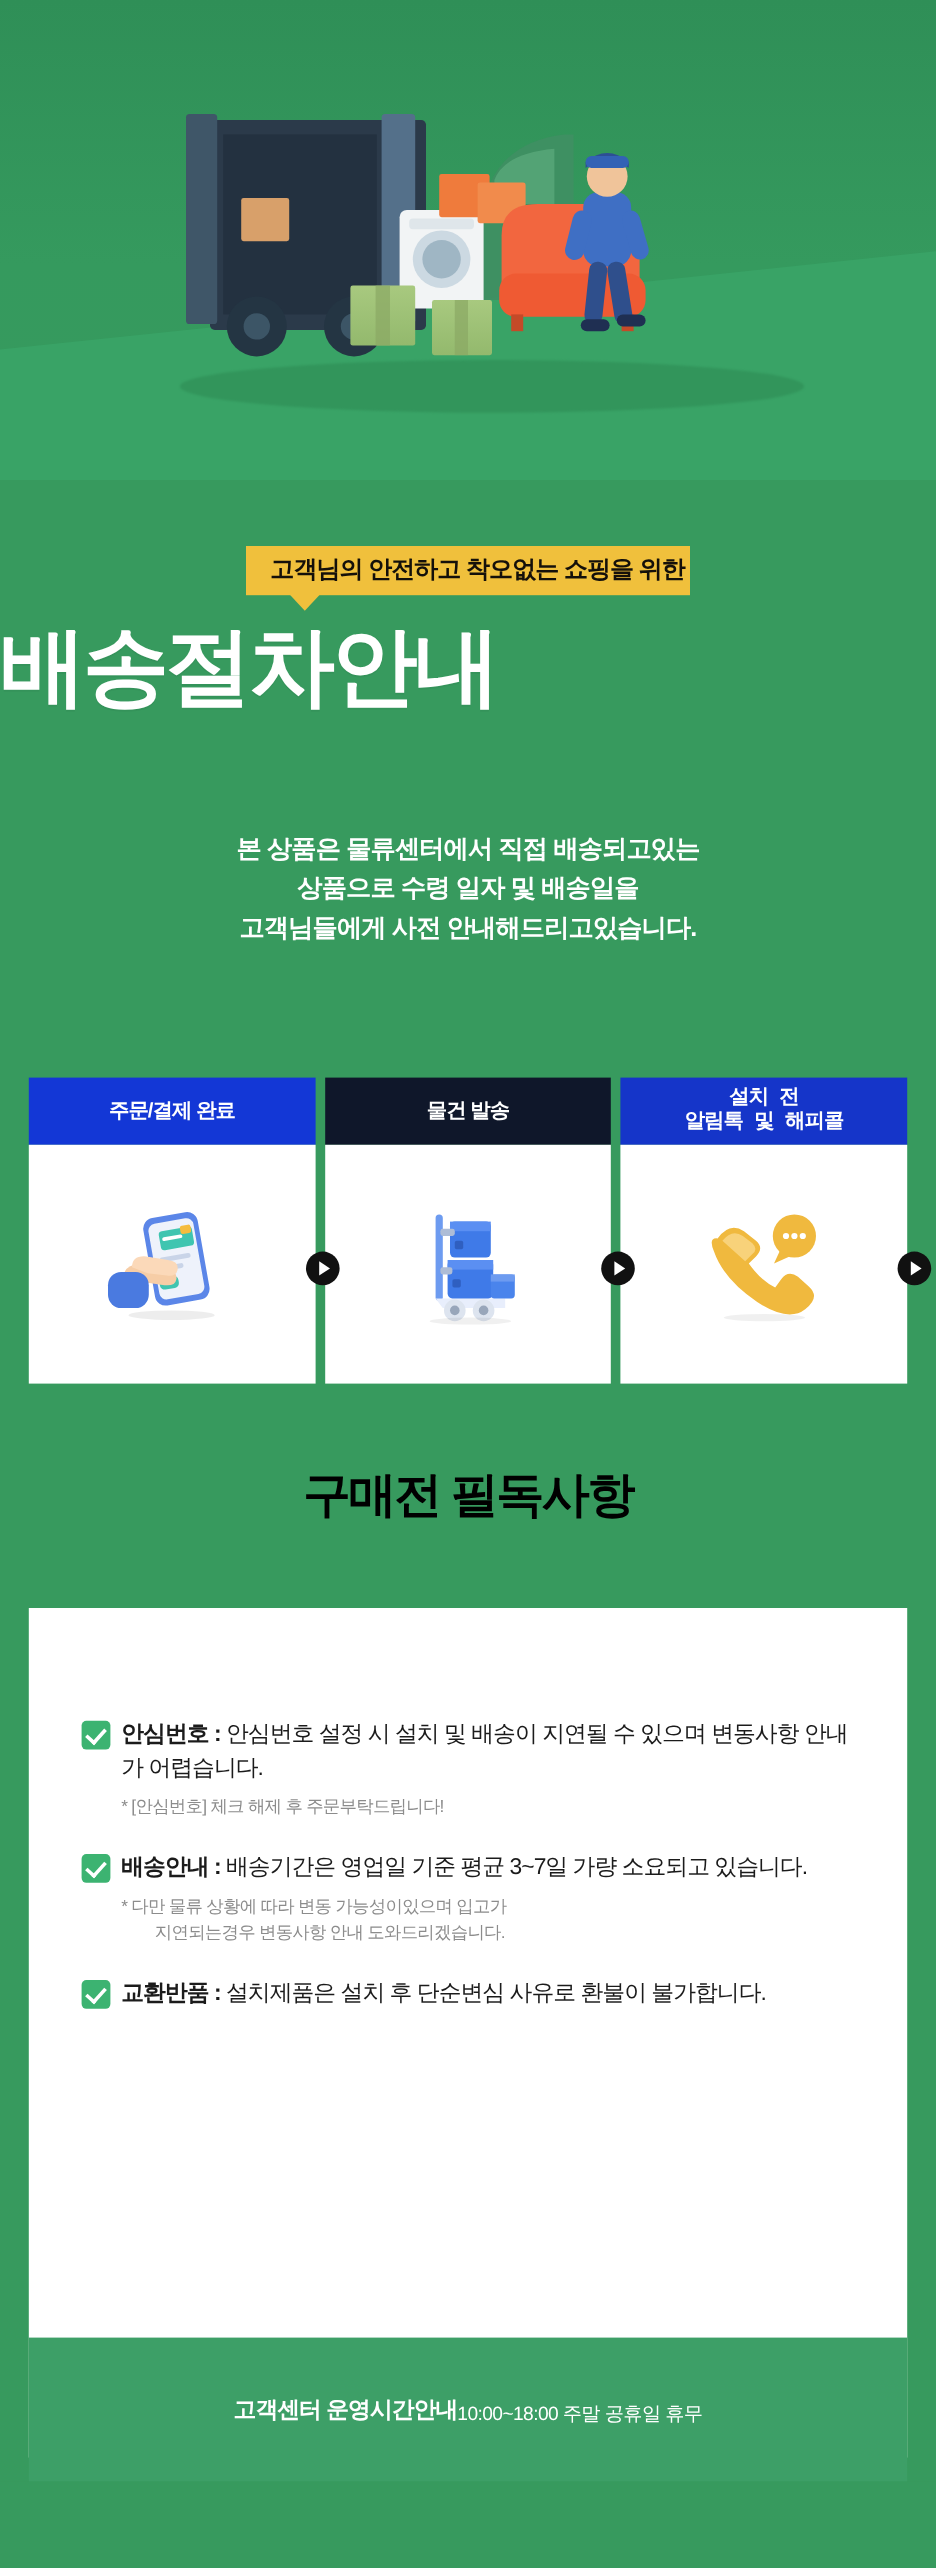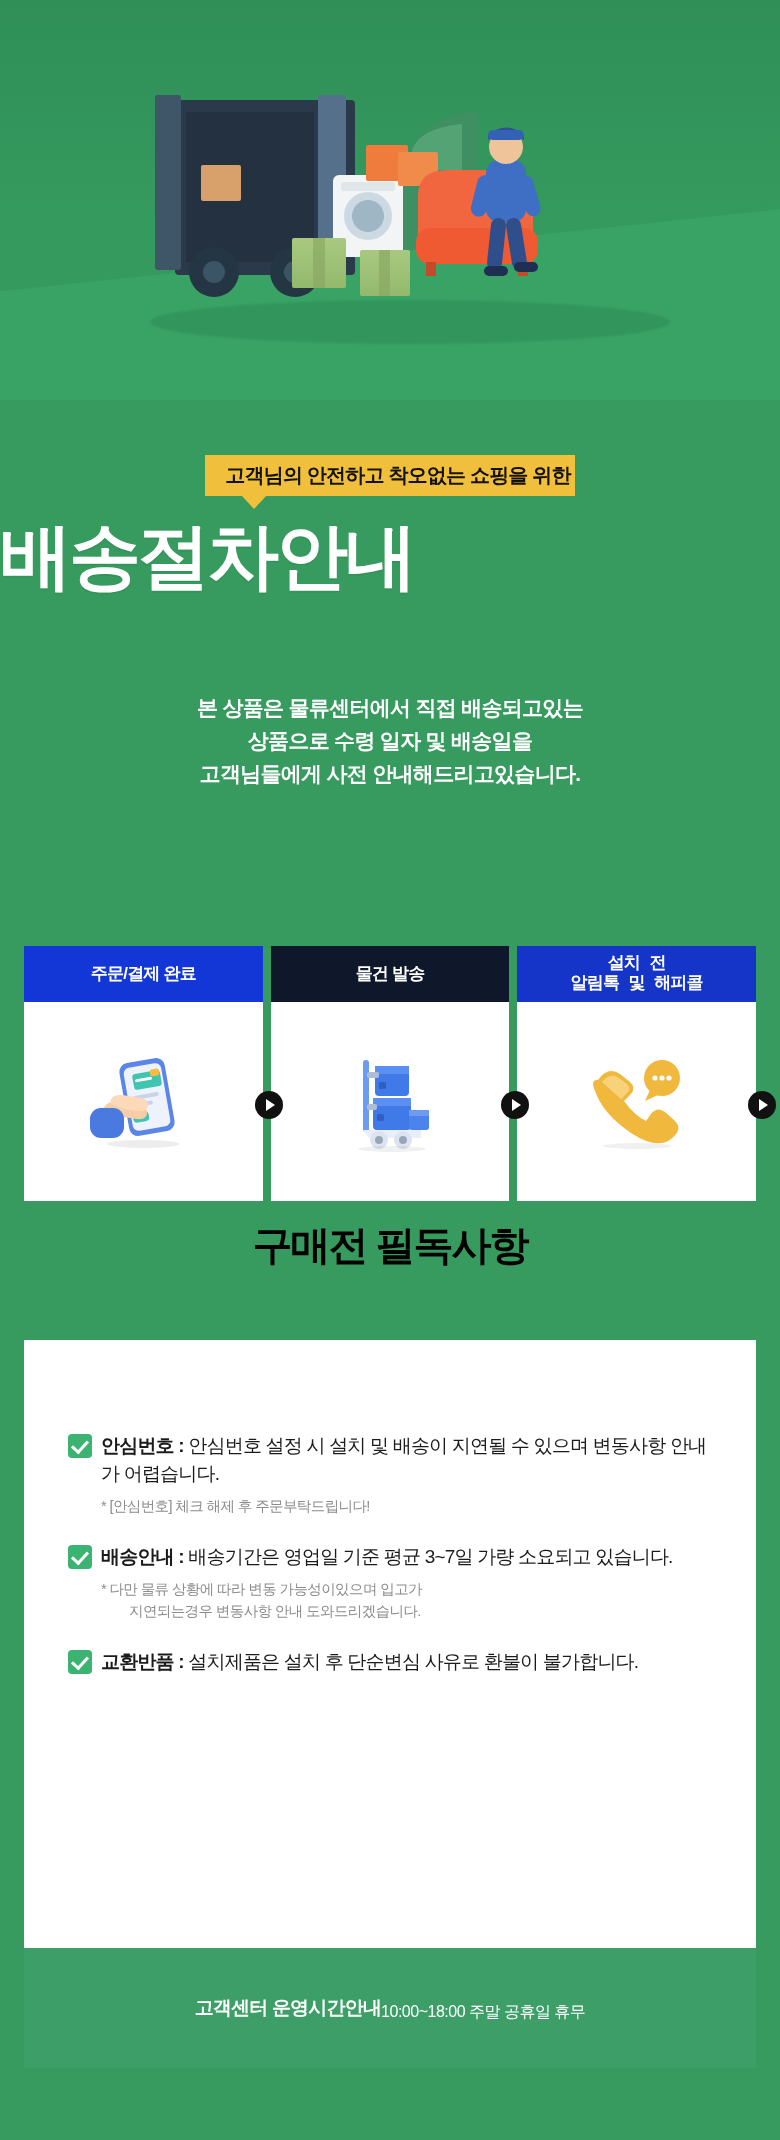--- a/index.html
+++ b/index.html
@@ -52,21 +52,21 @@
   .desc {
     position:absolute; left:0; top:660px; width:780px; text-align:center;
     color:#ffffff; font-size:21px; font-weight:bold; line-height:1.58;
     letter-spacing:-0.7px;
     margin-top:31px;
   }
 
   
   .steps {
     position:absolute; left:24px; top:898px; width:732px; height:255px;
-    display:flex; gap:8px;margin-top:48px;
+    display:flex; gap:8px;
   }
   .step { flex:1 1 0; display:flex; flex-direction:column; position:relative; }
   .step-head {
     height:56px; color:#fff; font-size:17px; font-weight:bold;
     display:flex; align-items:center; justify-content:center; text-align:center;
     line-height:1.2; letter-spacing:-0.8px; padding:0 4px;
   }
   .step:nth-child(1) .step-head { background:#1337d6; }
   .step:nth-child(2) .step-head { background:#0f172a; }
   .step:nth-child(3) .step-head { background:#1535c9;font-family:Liberation Mono, monospace; }

